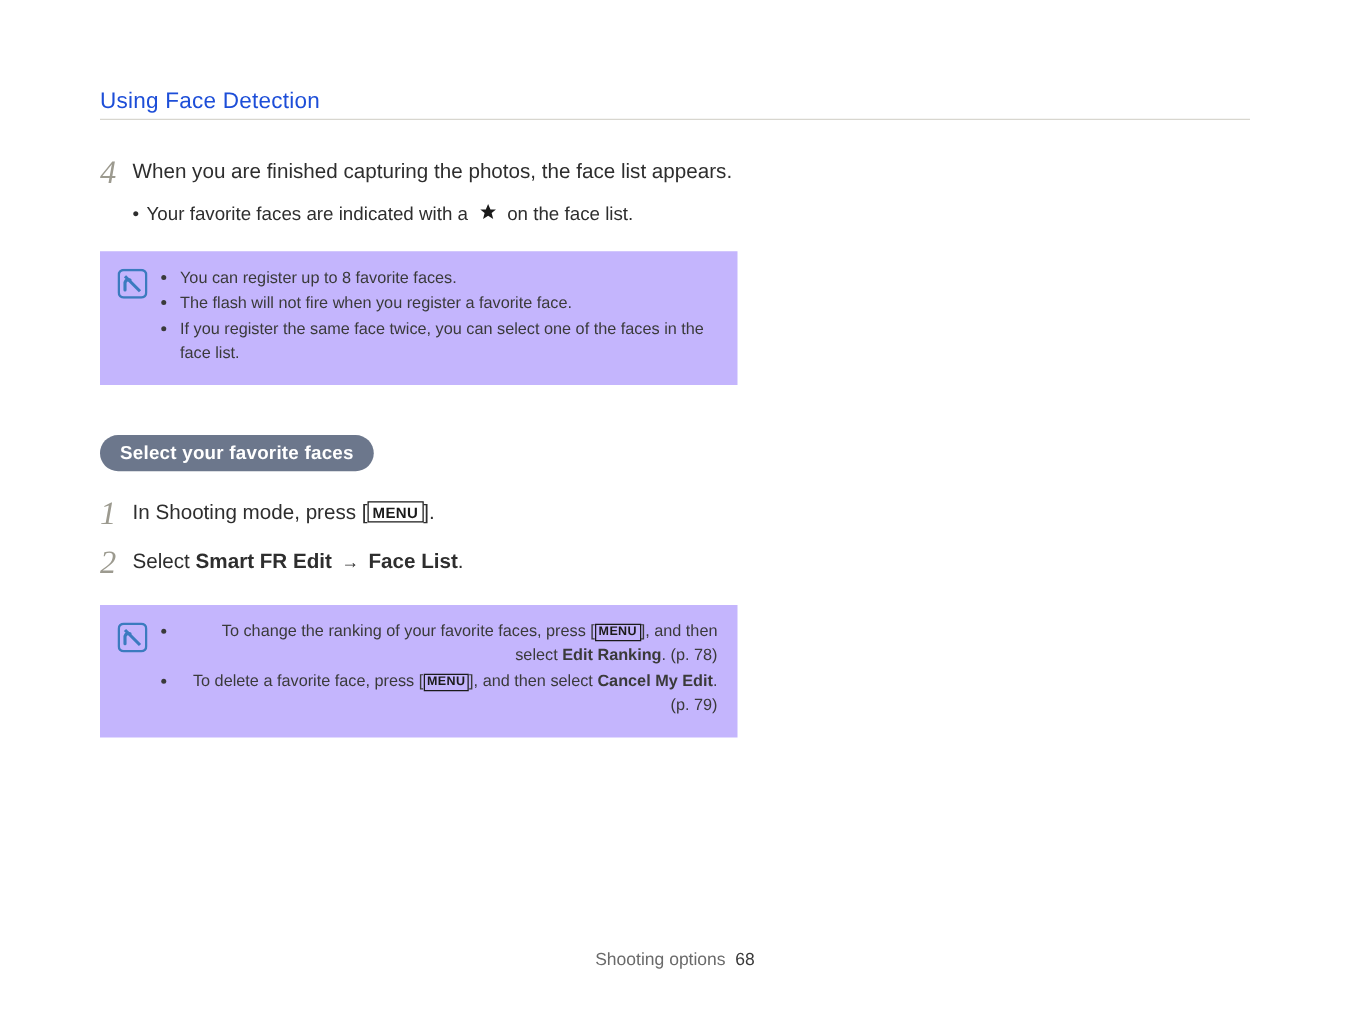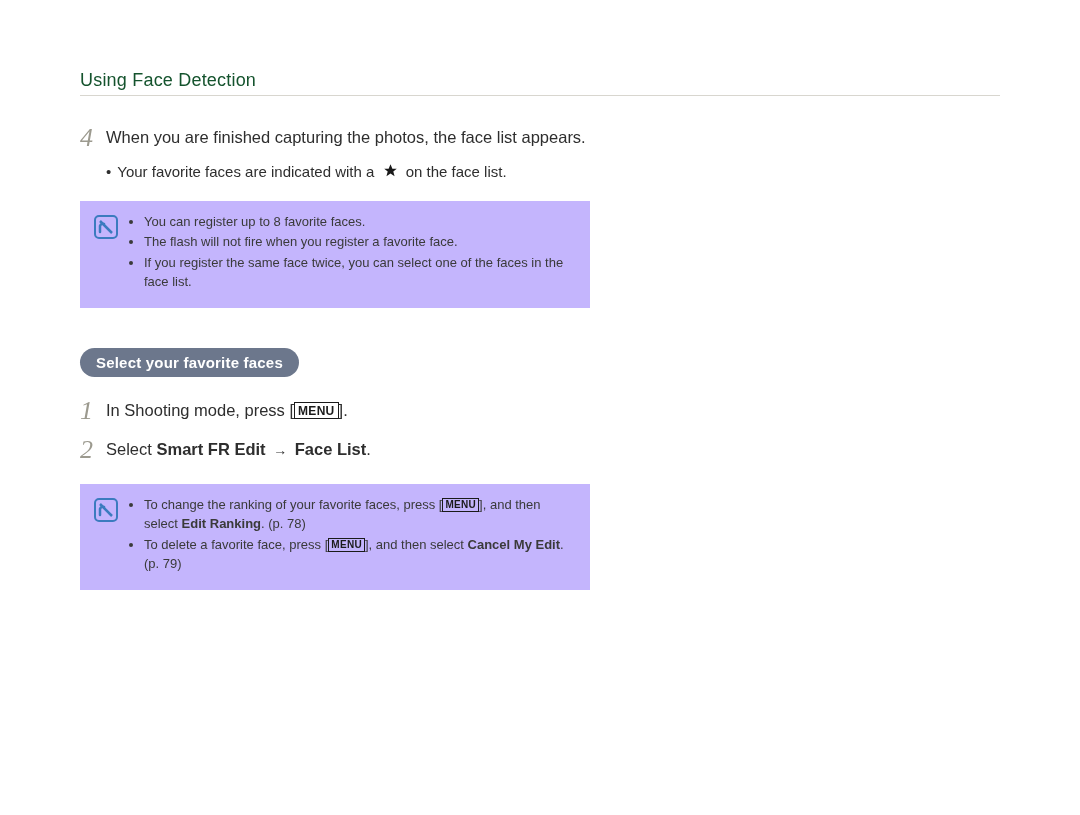--- a/index.html
+++ b/index.html
@@ -13,21 +13,21 @@
   }
   .page {
     box-sizing: border-box;
     padding: 70px 80px 40px 80px;
     position: relative;
     height: 100%;
   }
   .header-title {
     font-size: 18px;
     font-weight: 300;
-    color: #14532d;
+    color: #1d4ed8;
     letter-spacing: 0.2px;
     margin-bottom: 4px;
     font-family: "Helvetica Neue", Arial, sans-serif;
   }
   .rule {
     border-top: 1px solid #d8d6cf;
     margin-bottom: 28px;
   }
   .content-col {
     width: 510px;
@@ -184,34 +184,37 @@
 
     
     <div class="step" style="margin-top:10px;">
       <div class="step-num">2</div>
       <div class="step-body">
         <span>Select </span><span class="bold">Smart FR Edit</span> <span class="arrow">→</span> <span class="bold">Face List</span><span>.</span>
       </div>
     </div>
 
     
-    <div class="note-box" style="margin-top:20px;">
+    <div class="note-box" style="margin-top:20px;text-align:right;">
       <span class="note-icon">
         <svg width="24" height="24" viewBox="0 0 24 24">
           <rect x="1" y="1" width="22" height="22" rx="4" fill="none" stroke="#3b7bbf" stroke-width="2"></rect>
           <line x1="6" y1="6" x2="18" y2="18" stroke="#3b7bbf" stroke-width="2.5"></line>
           <path d="M6 17 L6 11 Q7 8 10 9" fill="none" stroke="#3b7bbf" stroke-width="2.5" stroke-linecap="round"></path>
         </svg>
       </span>
       <ul class="note-list line-wrap">
         <li>
           <span>To change the ranking of your favorite faces, press [</span><span class="menu-chip" style="font-size:10px;padding:1px 2px;">MENU</span><span>], and then select </span><span class="bold">Edit Ranking</span><span>. (p. 78)</span>
         </li>
         <li>
           <span>To delete a favorite face, press [</span><span class="menu-chip" style="font-size:10px;padding:1px 2px;">MENU</span><span>], and then select </span><span class="bold">Cancel My Edit</span><span>. (p. 79)</span>
         </li>
       </ul>
     </div>
 
   </div>
 
+  <div class="footer">
+    <span>Shooting options</span>&nbsp;&nbsp;<span class="pg">68</span>
+  </div>
 
 </div>
 
 </body></html>

